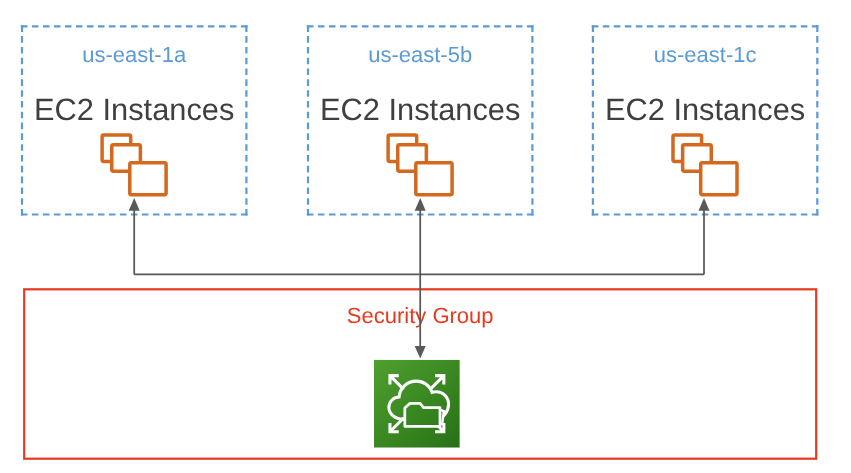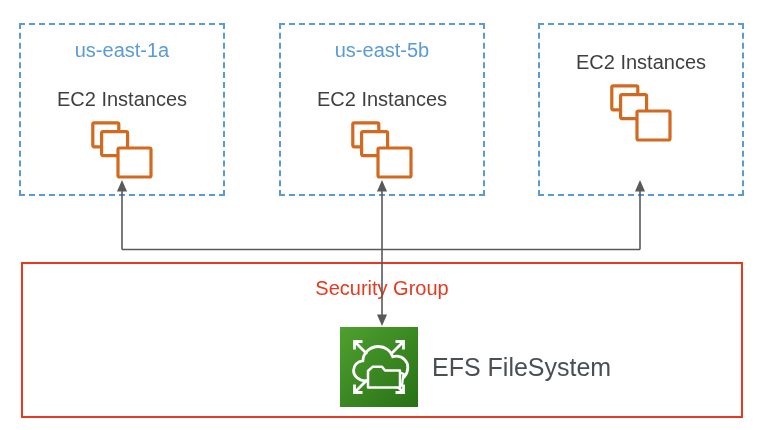--- a/index.html
+++ b/index.html
@@ -3,21 +3,21 @@
 <meta charset="utf-8">
 <style>
   html,body{margin:0;padding:0;background:#ffffff;font-family:"Liberation Sans",sans-serif;}
   .canvas{position:relative;width:774px;height:430px;background:#ffffff;overflow:hidden;}
 
   
   .zone{position:absolute;top:23px;width:206px;height:173px;box-sizing:border-box;
         border:2px dashed #5B9BD5;display:flex;flex-direction:column;align-items:center;}
   .zone.z1{left:19px}.zone.z2{left:279px}.zone.z3{left:538px}
   .zone-label{margin-top:14px;font-size:20px;line-height:23px;color:#5B9BD5;}
-  .svc-label{margin-top:26px;font-size:20px;line-height:23px;color:#3F3F3F;}
+  .svc-label{margin-top:26px;font-size:28px;line-height:23px;color:#3F3F3F;}
   .ec2-icon{margin-top:10px;}
 
   
   .connectors{position:absolute;left:0;top:0;width:774px;height:430px;pointer-events:none;z-index:3;}
 
   
   .sg-box{position:absolute;left:21px;top:262px;width:722px;height:156px;box-sizing:border-box;
           border:2px solid #E8391F;text-align:center;}
   .sg-label{margin-top:13px;font-size:20px;line-height:23px;color:#E8391F;}
 
@@ -63,20 +63,21 @@
     <svg class="ec2-icon" width="62" height="58" viewBox="0 0 62 58" xmlns="http://www.w3.org/2000/svg">
       <g fill="#ffffff" stroke="#D2691E" stroke-width="3.2" stroke-linejoin="round">
         <rect x="1.8" y="1.8" width="26" height="24" rx="1.5"></rect>
         <rect x="10.6" y="10.6" width="26" height="24" rx="1.5"></rect>
         <rect x="27" y="27" width="33" height="29" rx="1.5"></rect>
       </g>
     </svg>
   </div>
 
   <div class="zone z3">
+    <div class="zone-label">us-east-1c</div>
     <div class="svc-label">EC2 Instances</div>
     <svg class="ec2-icon" width="62" height="58" viewBox="0 0 62 58" xmlns="http://www.w3.org/2000/svg">
       <g fill="#ffffff" stroke="#D2691E" stroke-width="3.2" stroke-linejoin="round">
         <rect x="1.8" y="1.8" width="26" height="24" rx="1.5"></rect>
         <rect x="10.6" y="10.6" width="26" height="24" rx="1.5"></rect>
         <rect x="27" y="27" width="33" height="29" rx="1.5"></rect>
       </g>
     </svg>
   </div>
 
@@ -99,15 +100,14 @@
       <path d="M51,53 L63.5,65.5 M63.5,57.5 L63.5,65.5 L55.5,65.5"></path>
     </g>
     <path d="M26,54 C19,54 13.5,49 13.5,43.5 C13.5,38.3 17.5,34.2 22.8,33.8
              C23.4,25.6 30.2,19.5 38.5,19.5 C45.2,19.5 50.8,23.7 52.8,29.7
              C53.9,29.4 55.2,29.2 56.5,29.2 C62.8,29.2 67.8,34.2 67.8,40.4
              C67.8,46.6 62.8,54 56,54 Z" stroke="#ffffff" stroke-width="2.8" fill="none"></path>
     <path d="M59.5,45.5 L63.5,46.8 L62,58.5 L58,59.5" stroke="#ffffff" stroke-width="2.2" fill="url(#efsg)"></path>
     <path d="M28,60.5 L28,44 L32.5,39.8 L42,39.8 L45,43.6 L60,43.6 L60,60.5 Z" stroke="#ffffff" stroke-width="2.5" fill="url(#efsg)" stroke-linejoin="round"></path>
   </svg>
 
-  <div class="efs-label">EFS FileSystem</div>
 
 </div>
 
 </body></html>

